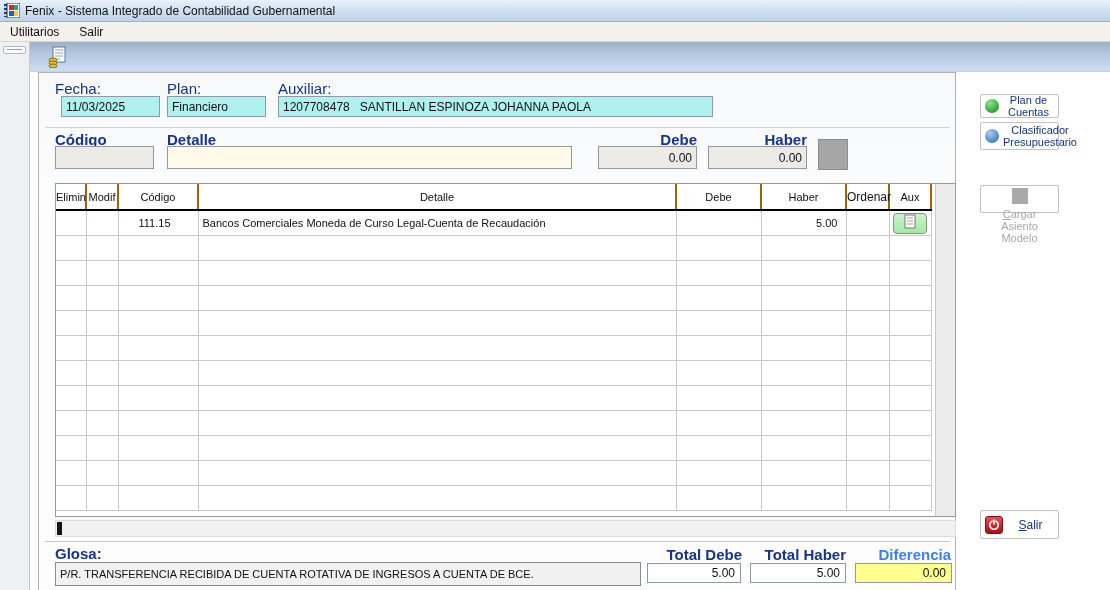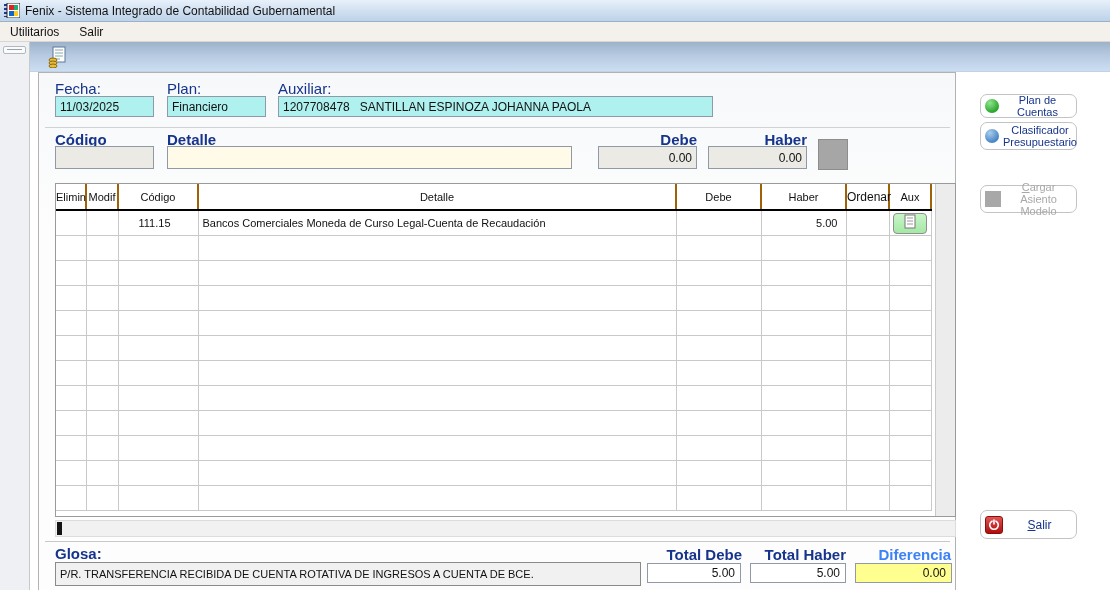--- a/index.html
+++ b/index.html
@@ -74,22 +74,22 @@
   .hscroll { position:absolute; left:55px; top:520px; width:901px; height:17px;
              background:#f1f1f1; border:1px solid #dcdcdc; }
   .hthumb { position:absolute; left:1px; top:1px; width:5px; height:13px; background:#141414; }
 
   
   .totfld { position:absolute; height:20px; border:1px solid #8f9aa6; background:#fff;
             font-size:12px; text-align:right; padding:0 5px; color:#111;
             font-family:"Liberation Sans",sans-serif; }
 
   
-  .sbtn { position:absolute; left:980px; width:97px; background:#fff;
-          border:1px solid #c3c3c3; border-radius:7px; display:flex; align-items:center;
+  .sbtn { position:absolute; left:980px; width:79px; background:#fff;
+          border:1px solid #c3c3c3; border-radius:2px; display:flex; align-items:center;
           font-size:11px; color:#16348c; cursor:pointer; padding:2px 4px; gap:4px; }
   .sbtn .txt { flex:1; text-align:center; line-height:12px; }
   .sphere { width:14px; height:14px; border-radius:50%; flex:0 0 auto; }
   .green { background:radial-gradient(circle at 35% 28%, #8fe58f, #2ca52c 70%); }
   .blue  { background:radial-gradient(circle at 35% 28%, #a9cdee, #4a85c4 70%); }
   .disabled { color:#a8a8a8; cursor:default; }
   .graysq { width:16px; height:16px; background:#a8a8a8; flex:0 0 auto; }
   .accel { text-decoration:underline; }
   .powicon { width:18px; height:18px; border-radius:3px; flex:0 0 auto;
              background:linear-gradient(180deg,#e  05050,#b01010);
@@ -132,21 +132,21 @@
     <line x1="8" y1="13" x2="13" y2="13" stroke="#8aa" stroke-width="1"></line>
     <ellipse cx="6" cy="14" rx="4" ry="2" fill="#e8b93c" stroke="#8a6a10"></ellipse>
     <ellipse cx="6" cy="17" rx="4" ry="2" fill="#e8b93c" stroke="#8a6a10"></ellipse>
     <ellipse cx="6" cy="20" rx="4" ry="2" fill="#e8b93c" stroke="#8a6a10"></ellipse>
   </svg>
 </div>
 
 <div class="mainpanel"></div>
 
 <span class="navlabel" style="left:55px; top:80px;">Fecha:</span>
-<input class="fld cyan" style="left: 55px; top: 96px; width: 99px;" readonly="" value="11/03/2025">
+<input class="fld cyan" style="left: 61px; top: 96px; width: 99px;" readonly="" value="11/03/2025">
 
 <span class="navlabel" style="left:167px; top:80px;">Plan:</span>
 <input class="fld cyan" style="left: 167px; top: 96px; width: 99px;" readonly="" value="Financiero">
 
 <span class="navlabel" style="left:278px; top:80px;">Auxiliar:</span>
 <input class="fld cyan" style="left: 278px; top: 96px; width: 435px;" readonly="" value="1207708478   SANTILLAN ESPINOZA JOHANNA PAOLA">
 
 <div class="divider" style="left:45px; top:127px; width:905px;"></div>
 
 <span class="navlabel bold" style="left:55px; top:131px;">Código</span>
@@ -344,21 +344,21 @@
 </div>
 
 <div class="sbtn" style="top:122px; height:28px;">
   <span class="sphere blue"></span>
   <span class="txt">
     <span>Clasificador</span><br>
     <span>Presupuestario</span>
   </span>
 </div>
 
-<div class="sbtn disabled" style="top:185px; height:28px;">
+<div class="sbtn disabled" style="top:185px; height:28px;flex-direction:column;">
   <span class="graysq"></span>
   <span class="txt">
     <span class="accel">C</span><span>argar Asiento</span><br>
     <span>Modelo</span>
   </span>
 </div>
 
 <div class="sbtn" style="top:510px; height:29px;">
   <span class="powicon">
     <svg width="12" height="12" viewBox="0 0 12 12">

